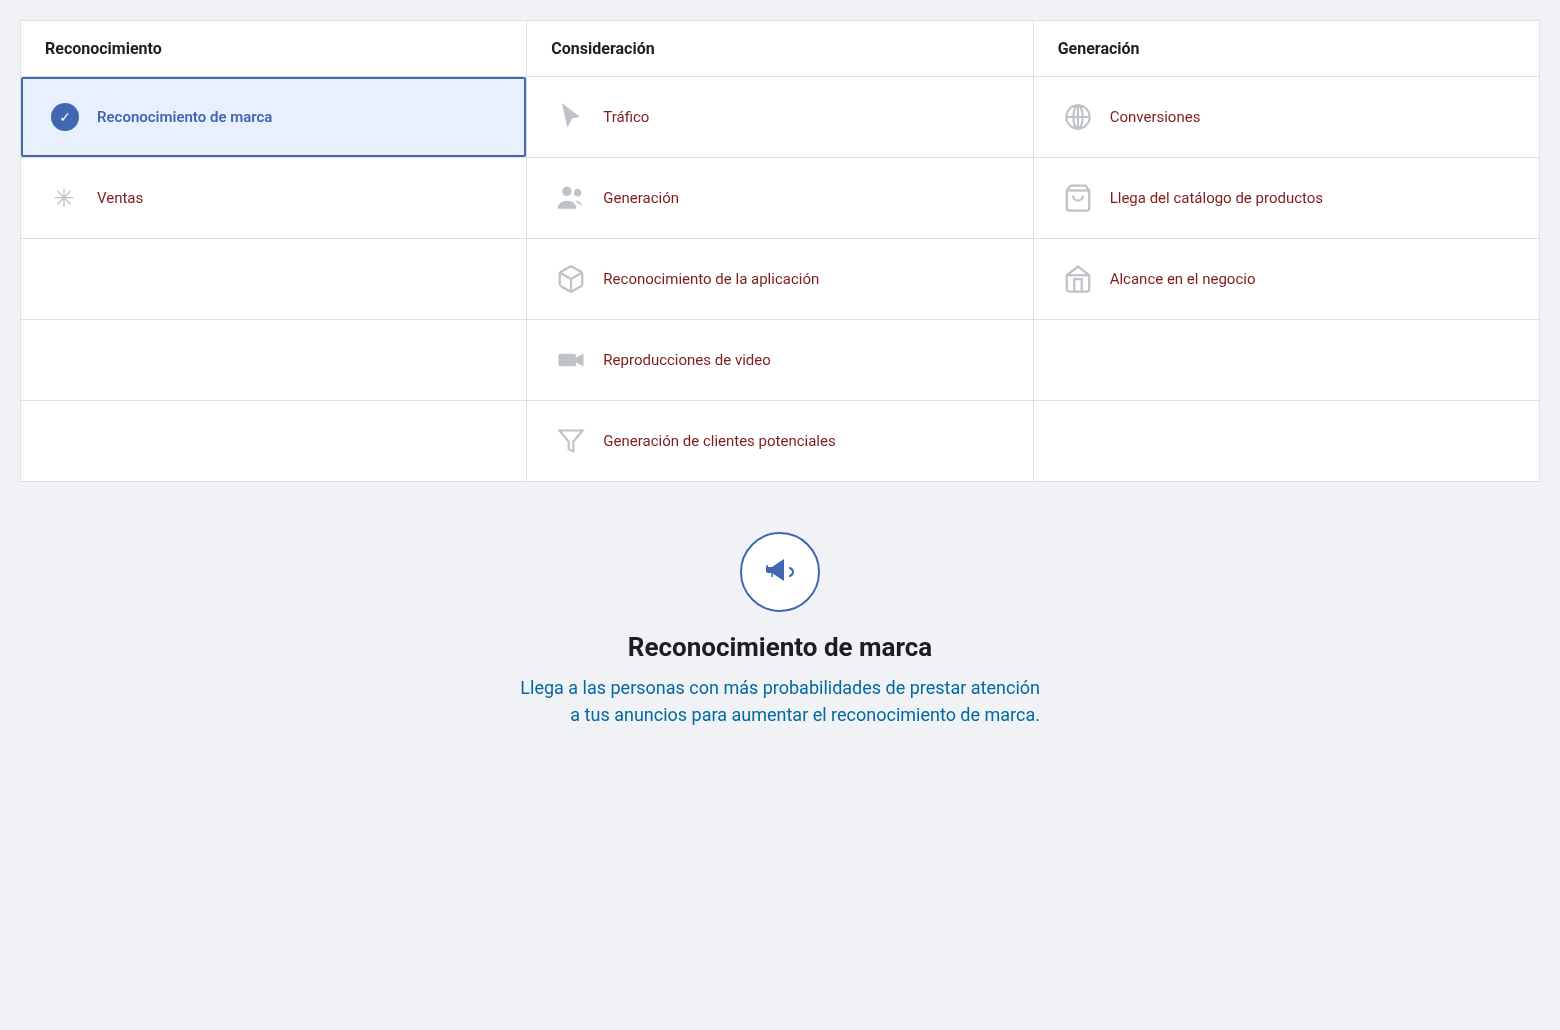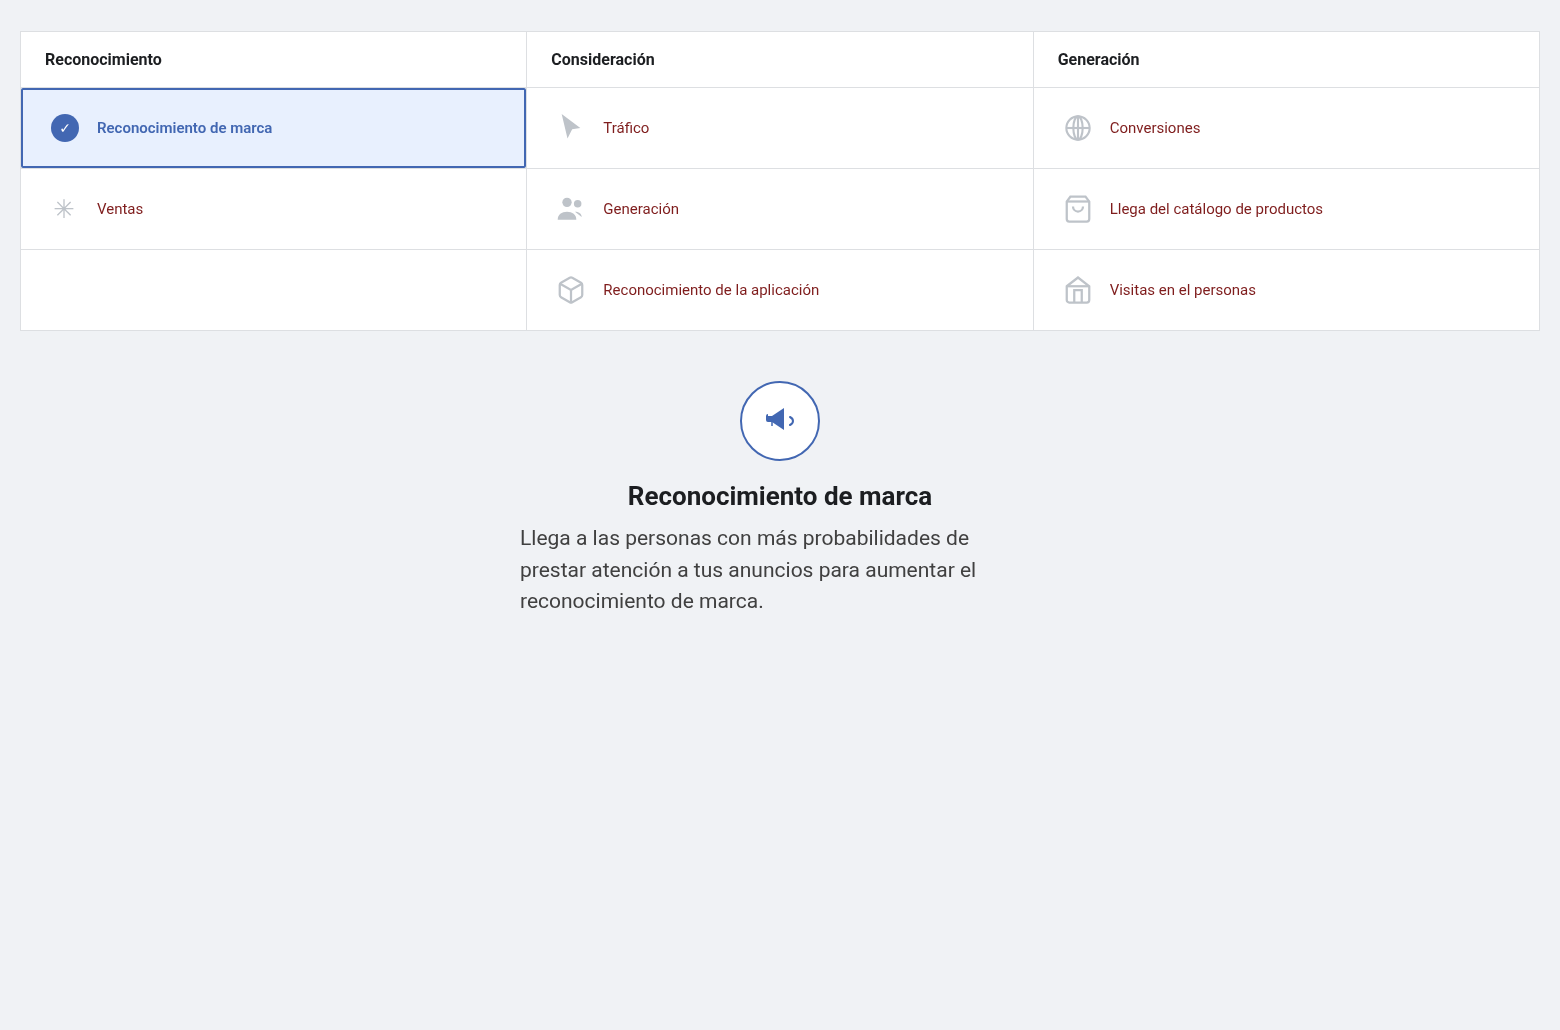--- a/index.html
+++ b/index.html
@@ -5,21 +5,21 @@
     * { box-sizing: border-box; margin: 0; padding: 0; }
     body {
       font-family: -apple-system, BlinkMacSystemFont, 'Segoe UI', Roboto, Helvetica, Arial, sans-serif;
       background: #f0f2f5;
       min-height: 1030px;
       padding: 20px;
     }
     .page-container {
       background: #f0f2f5;
       width: 1520px;
-      margin: 11px auto;
+      margin: 0 auto;
     }
     .objective-table {
       background: #fff;
       border: 1px solid #dddfe2;
       border-radius: 4px;
       width: 100%;
       border-collapse: collapse;
       table-layout: fixed;
     }
     .objective-table th {
@@ -107,23 +107,23 @@
       width: 40px;
       height: 40px;
     }
     .bottom-title {
       font-size: 26px;
       font-weight: 700;
       color: #1c1e21;
       margin-bottom: 12px;
     }
     .bottom-description {
-      font-size: 21px;
-      color: #404040;
-      text-align: left;
+      font-size: 18px;
+      color: #0369a1;
+      text-align: right;
       max-width: 520px;
       line-height: 1.5;
     }
 
     
     .icon-check {
       display: flex;
       align-items: center;
       justify-content: center;
       background: #4267b2;
@@ -238,26 +238,63 @@
         </td>
         <td>
           <div class="cell-item">
             <span class="item-icon">
               <svg viewBox="0 0 24 24" width="30" height="30" fill="none" stroke="#bec3c9" stroke-width="1.8">
                 <path d="M3 9l9-7 9 7v11a2 2 0 01-2 2H5a2 2 0 01-2-2z"></path>
                 <polyline points="9 22 9 12 15 12 15 22"></polyline>
                 <line x1="3" y1="9" x2="21" y2="9"></line>
               </svg>
             </span>
-            <span class="item-label">Visitas en el personas</span>
-          </div>
-        </td>
-      </tr>
-
-
+            <span class="item-label">Alcance en el negocio</span>
+          </div>
+        </td>
+      </tr>
+
+      <tr>
+        <td>
+          <div class="cell-item empty"></div>
+        </td>
+        <td>
+          <div class="cell-item">
+            <span class="item-icon">
+              <svg viewBox="0 0 24 24" width="30" height="30" fill="#bec3c9">
+                <rect x="2" y="7" width="14" height="10" rx="1.5" fill="#bec3c9"></rect>
+                <polygon points="16,10 22,7 22,17 16,14" fill="#bec3c9"></polygon>
+              </svg>
+            </span>
+            <span class="item-label">Reproducciones de video</span>
+          </div>
+        </td>
+        <td>
+          <div class="cell-item empty"></div>
+        </td>
+      </tr>
+
+      <tr>
+        <td>
+          <div class="cell-item empty"></div>
+        </td>
+        <td>
+          <div class="cell-item">
+            <span class="item-icon">
+              <svg viewBox="0 0 24 24" width="28" height="28" fill="none" stroke="#bec3c9" stroke-width="1.8">
+                <polygon points="22 3 2 3 10 12.46 10 19 14 21 14 12.46 22 3"></polygon>
+              </svg>
+            </span>
+            <span class="item-label">Generación de clientes potenciales</span>
+          </div>
+        </td>
+        <td>
+          <div class="cell-item empty"></div>
+        </td>
+      </tr>
 
     </tbody>
   </table>
 
   <div class="bottom-section">
     <div class="brand-icon-circle">
       <svg viewBox="0 0 40 40" width="40" height="40" fill="none">
         <path d="M8 15h4l12-8v22l-12-8H8a2 2 0 01-2-2v-4a2 2 0 012-2z" fill="#4267b2"></path>
         <path d="M12 15v10" stroke="#4267b2" stroke-width="1.5"></path>
         <path d="M30 16s3 1.5 3 4-3 4-3 4" stroke="#4267b2" stroke-width="2" stroke-linecap="round"></path>

